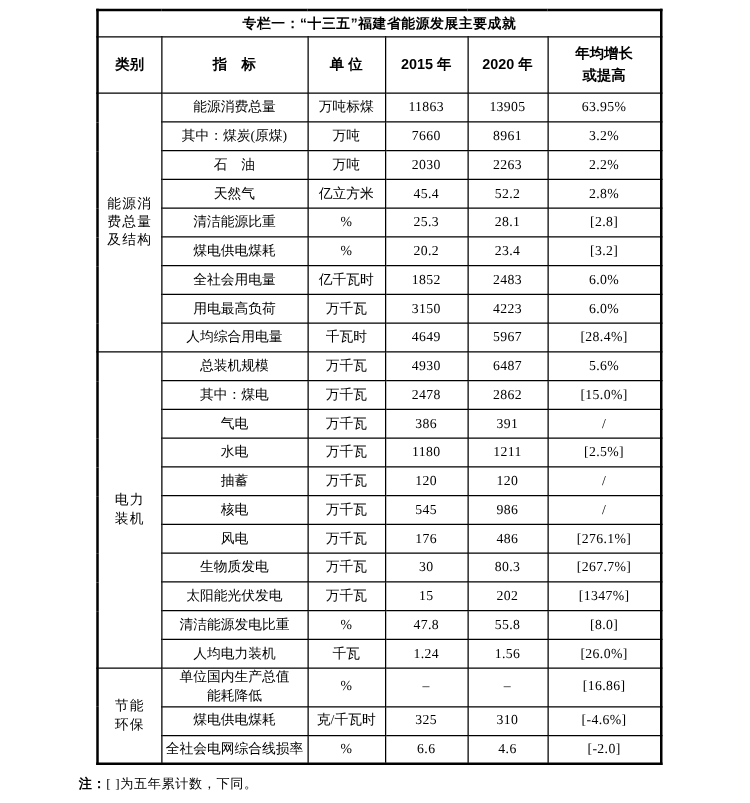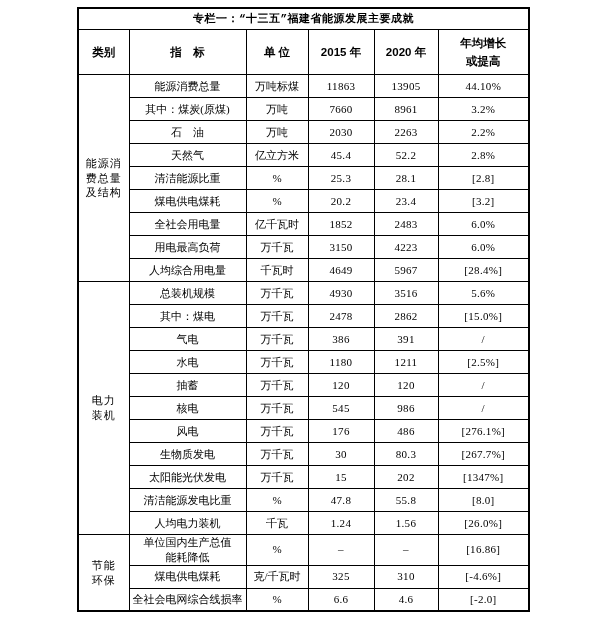--- a/index.html
+++ b/index.html
@@ -34,21 +34,21 @@
     padding: 0 2px;
     white-space: pre-wrap;
     font-size: 11px;
     line-height: 1.35;
     overflow: hidden;
   }
   td.title-cell {
     height: 20px;
     font-weight: bold;
     font-size: 12.5px;
-    font-family: Liberation Mono, monospace;
+    font-family: Liberation Sans, sans-serif;
     letter-spacing: 0.5px;
   }
   tr.header-row th {
     height: 44px;
     font-weight: bold;
     font-size: 11.5px;
     font-family: "Liberation Sans", "DejaVu Sans", sans-serif;
     line-height: 1.6;
   }
   tr.data-row {
@@ -103,21 +103,21 @@
     </thead>
     <tbody id="table-body">
         <tr class="data-row">
           <td rowspan="9" class="cat-cell">能源消
 费总量
 及结构</td>
           <td class="ind-cell">能源消费总量</td>
           <td class="unit-cell">万吨标煤</td>
           <td class="num-cell">11863</td>
           <td class="num-cell">13905</td>
-          <td class="num-cell">44.10%</td>
+          <td class="num-cell">63.95%</td>
         </tr>
         <tr class="data-row">
           <td class="ind-cell">其中：煤炭(原煤)</td>
           <td class="unit-cell">万吨</td>
           <td class="num-cell">7660</td>
           <td class="num-cell">8961</td>
           <td class="num-cell">3.2%</td>
         </tr>
         <tr class="data-row">
           <td class="ind-cell">石　油</td>
@@ -167,21 +167,21 @@
           <td class="num-cell">4649</td>
           <td class="num-cell">5967</td>
           <td class="num-cell">[28.4%]</td>
         </tr>
         <tr class="data-row">
           <td rowspan="11" class="cat-cell">电力
 装机</td>
           <td class="ind-cell">总装机规模</td>
           <td class="unit-cell">万千瓦</td>
           <td class="num-cell">4930</td>
-          <td class="num-cell">3516</td>
+          <td class="num-cell">6487</td>
           <td class="num-cell">5.6%</td>
         </tr>
         <tr class="data-row">
           <td class="ind-cell">其中：煤电</td>
           <td class="unit-cell">万千瓦</td>
           <td class="num-cell">2478</td>
           <td class="num-cell">2862</td>
           <td class="num-cell">[15.0%]</td>
         </tr>
         <tr class="data-row">
@@ -267,13 +267,16 @@
         <tr class="data-row">
           <td class="ind-cell">全社会电网综合线损率</td>
           <td class="unit-cell">%</td>
           <td class="num-cell">6.6</td>
           <td class="num-cell">4.6</td>
           <td class="num-cell">[-2.0]</td>
         </tr>
       </tbody>
   </table>
 
+  <div class="note">
+    <span class="note-label">注：</span><span>[ ]为五年累计数，下同。</span>
+  </div>
 </div>
 
 </body></html>

